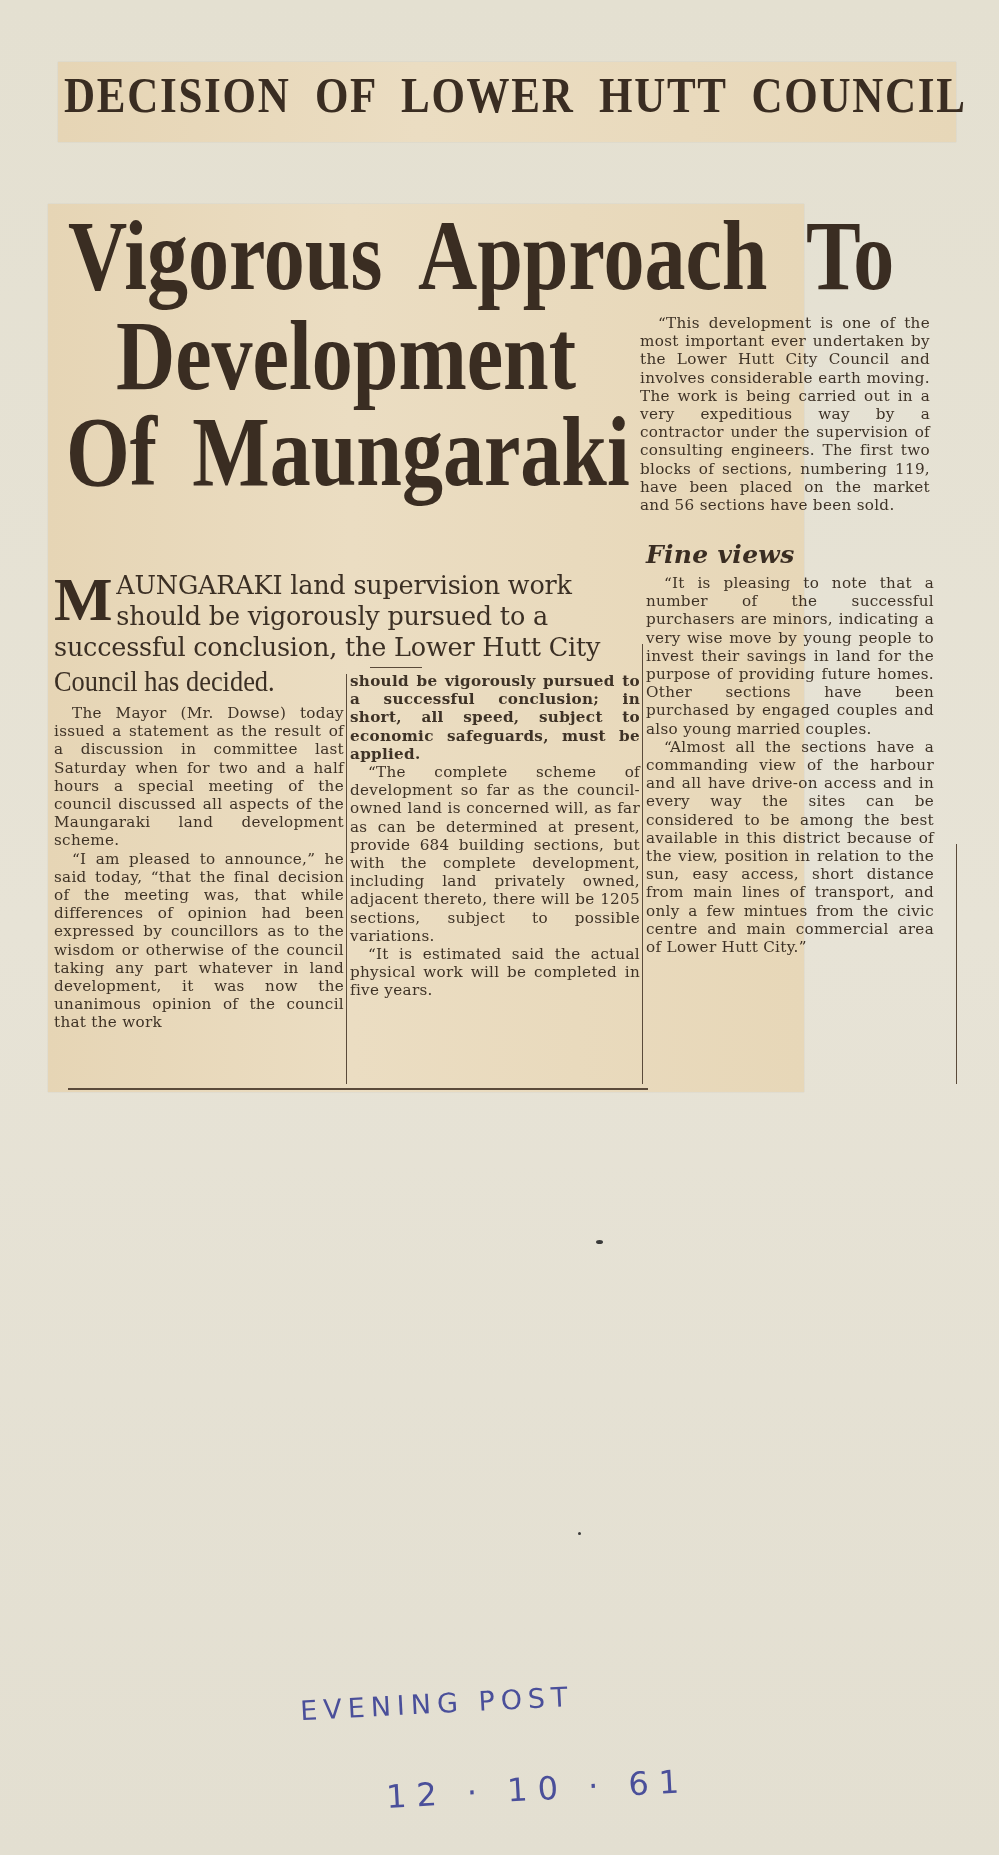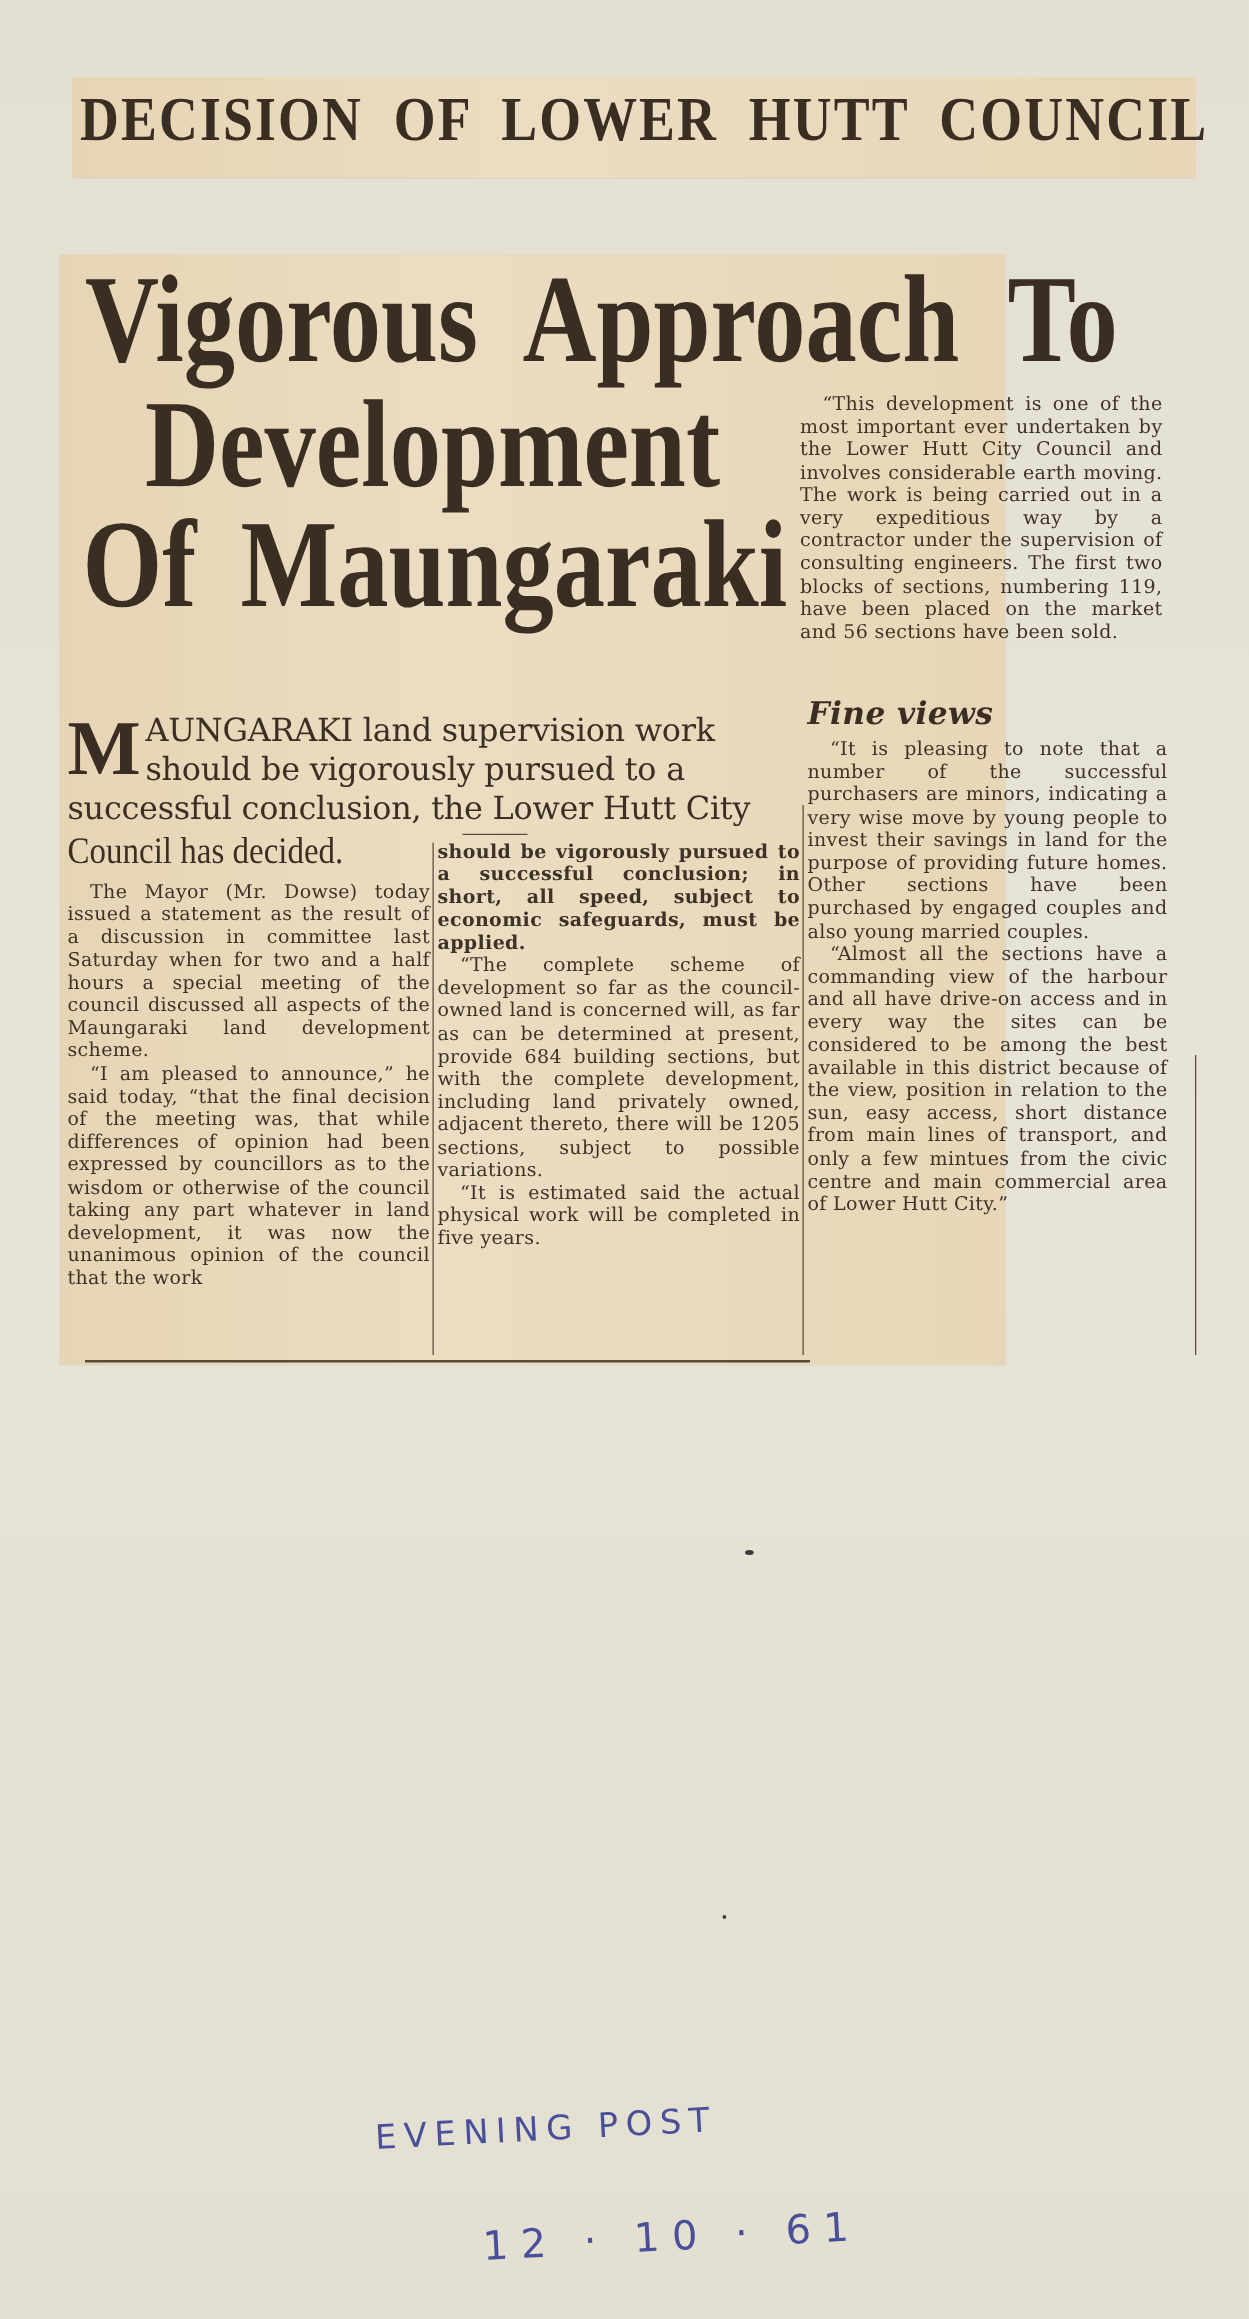--- a/index.html
+++ b/index.html
@@ -59,21 +59,21 @@
     font-family:"Liberation Serif", serif; font-size:30px; color:#3b2f24;
     transform:scaleX(0.88); transform-origin:left top; white-space:nowrap;
   }
   .c1 { left:6px; top:500px; width:290px; }
   .c2 { left:302px; top:468px; width:290px; }
   .c3 { left:598px; top:336px; width:288px; }
   .subhead {
     font-family:"DejaVu Serif", serif; font-style:italic; font-weight:bold;
     font-size:25px; line-height:30px; margin:14px 0 4px 0; color:#3a2d22;
   }
-  .subhead.first { margin-top:16px; }
+  .subhead.first { margin-top:0; }
   .rule-v { position:absolute; width:1px; background:#5a4a3a; }
   .rule-short { position:absolute; height:1px; background:#5a4a3a; }
   .rule-bottom { position:absolute; height:2px; background:#5a4a3a; }
   .handwriting {
     position:absolute; font-family:"DejaVu Sans", sans-serif;
     color:#4a4f9a; letter-spacing:6px; font-weight:normal;
   }
   .hw1 { left:300px; top:1688px; font-size:27px; transform:rotate(-3deg); }
   .hw2 { left:386px; top:1770px; font-size:32px; letter-spacing:10px; transform:rotate(-3deg); }
   .speck { position:absolute; background:#3a3a3a; border-radius:50%; }

